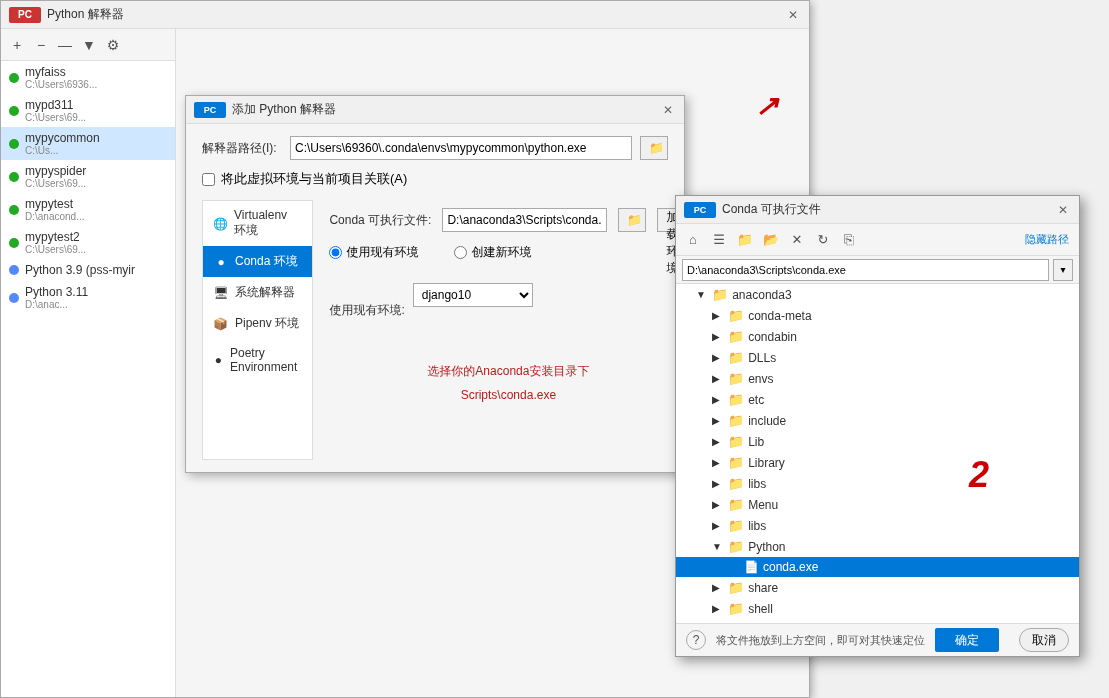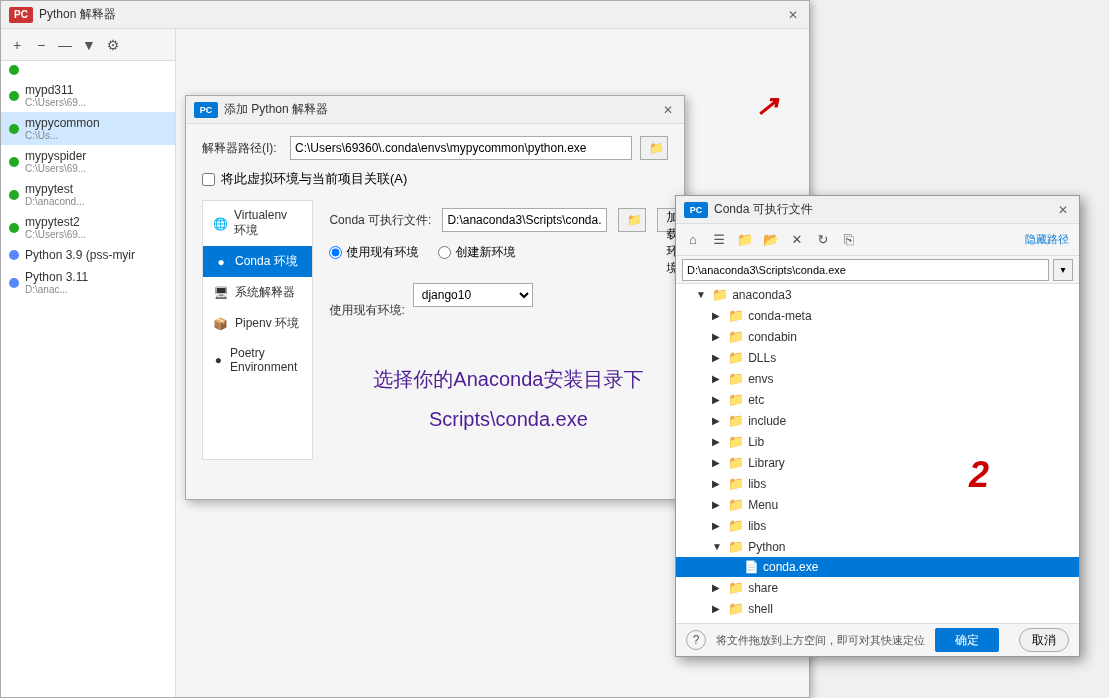--- a/index.html
+++ b/index.html
@@ -27,21 +27,21 @@
     .window-titlebar {
       height: 28px;
       background: #f0f0f0;
       border-bottom: 1px solid #ddd;
       display: flex;
       align-items: center;
       padding: 0 8px;
       gap: 6px;
     }
     .titlebar-icon {
-      width: 24px; height: 16px;
+      width: 32px; height: 16px;
       background: #cc3333;
       border-radius: 2px;
       display: flex; align-items: center; justify-content: center;
       color: white; font-size: 10px; font-weight: bold;
     }
     .titlebar-title {
       flex: 1;
       font-size: 12px;
       color: #333;
     }
@@ -198,21 +198,21 @@
       margin-bottom: 12px;
     }
     .conda-label {
       font-size: 12px;
       color: #333;
       white-space: nowrap;
     }
     .radio-row {
       display: flex;
       align-items: center;
-      gap: 20px;
+      gap: 36px;
       margin-bottom: 10px;
     }
     .radio-option {
       display: flex;
       align-items: center;
       gap: 4px;
       font-size: 12px;
     }
     .env-row {
       display: flex;
@@ -231,22 +231,22 @@
       font-size: 12px;
       padding: 0 4px;
       min-width: 120px;
     }
 
     .main-text-area {
       padding: 40px 20px;
       text-align: center;
     }
     .hint-text {
-      color: #4c1d95;
-      font-size: 20px;
+      color: #b91c1c;
+      font-size: 12px;
       line-height: 2;
     }
 
     
     .annotation-1 {
       position: absolute;
       top: 60px;
       right: 30px;
       color: #cc0000;
       font-size: 28px;
@@ -419,20 +419,24 @@
       <div class="sidebar-toolbar">
         <div class="toolbar-btn">+</div>
         <div class="toolbar-btn">−</div>
         <div class="toolbar-btn">—</div>
         <div class="toolbar-btn">▼</div>
         <div class="toolbar-btn">⚙</div>
       </div>
 
       <div class="sidebar-item">
         <div class="item-dot" style="background:#22aa22;"></div>
+        <div class="item-text">
+          <div class="item-name">myfaiss</div>
+          <div class="item-path">C:\Users\6936...</div>
+        </div>
       </div>
       <div class="sidebar-item">
         <div class="item-dot" style="background:#22aa22;"></div>
         <div class="item-text">
           <div class="item-name">mypd311</div>
           <div class="item-path">C:\Users\69...</div>
         </div>
       </div>
       <div class="sidebar-item selected">
         <div class="item-dot" style="background:#22aa22;"></div>

